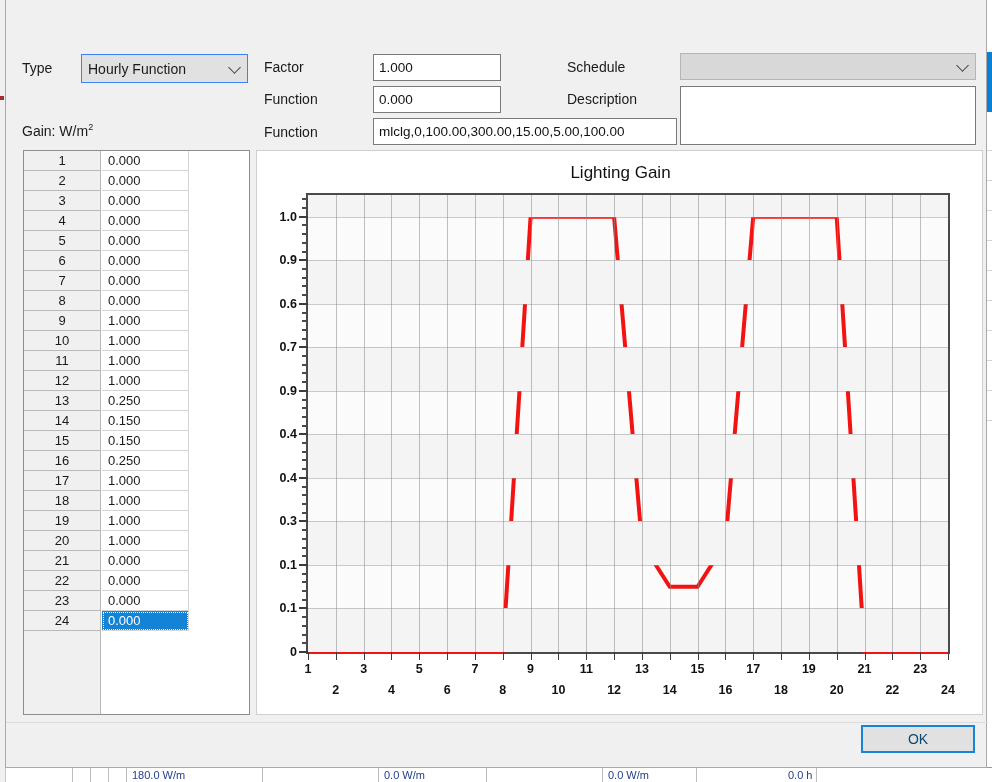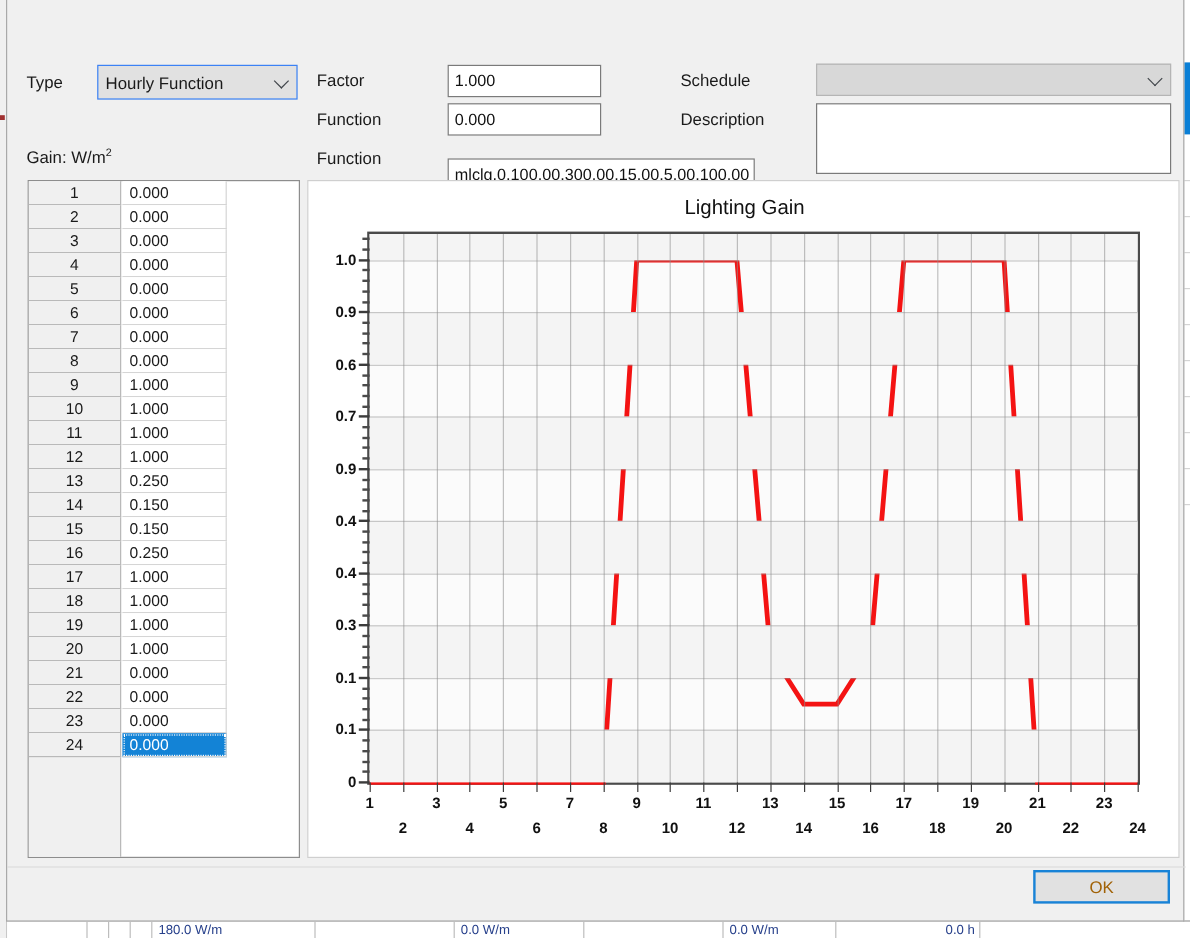--- a/index.html
+++ b/index.html
@@ -156,21 +156,21 @@
 
   #series-svg { position: absolute; left: 0; top: 0; overflow: visible; }
 
   
   #footer-sep {
     position: absolute; left: 0; top: 722px; width: 982px; height: 1px; background: #dcdcdc;
   }
   #ok-button {
     position: absolute; left: 855px; top: 725px; width: 114px; height: 28px;
     background: #e1e1e1; border: 2px solid #1883d7;
-    font-size: 14px; color: #a16207;
+    font-size: 14px; color: #0c4a6e;
     display: flex; align-items: center; justify-content: center;
   }
 </style>
 </head>
 <body>
 
 <div id="bg-app">
   <div id="bg-left-strip"></div>
   <div id="bg-left-accent"></div>
 
@@ -225,21 +225,21 @@
   <div class="txtbox" style="left:367px; top:54px; width:128px; height:27px;">
     <span>1.000</span>
   </div>
 
   <div class="form-label" style="left:258px; top:91px;">Function</div>
   <div class="txtbox" style="left:367px; top:86px; width:128px; height:27px;">
     <span>0.000</span>
   </div>
 
   <div class="form-label" style="left:258px; top:124px;">Function</div>
-  <div class="txtbox" style="left:367px; top:132px; width:256px; height:27px;">
+  <div class="txtbox" style="left:367px; top:118px; width:304px; height:27px;">
     <span>mlclg,0,100.00,300.00,15.00,5.00,100.00</span>
   </div>
 
   <div class="form-label" style="left:561px; top:59px;">Schedule</div>
   <div class="combobox disabled" style="left:674px; top:53px; width:296px; height:27px;">
     <span></span>
     <span class="chev"></span>
   </div>
 
   <div class="form-label" style="left:561px; top:91px;">Description</div>

